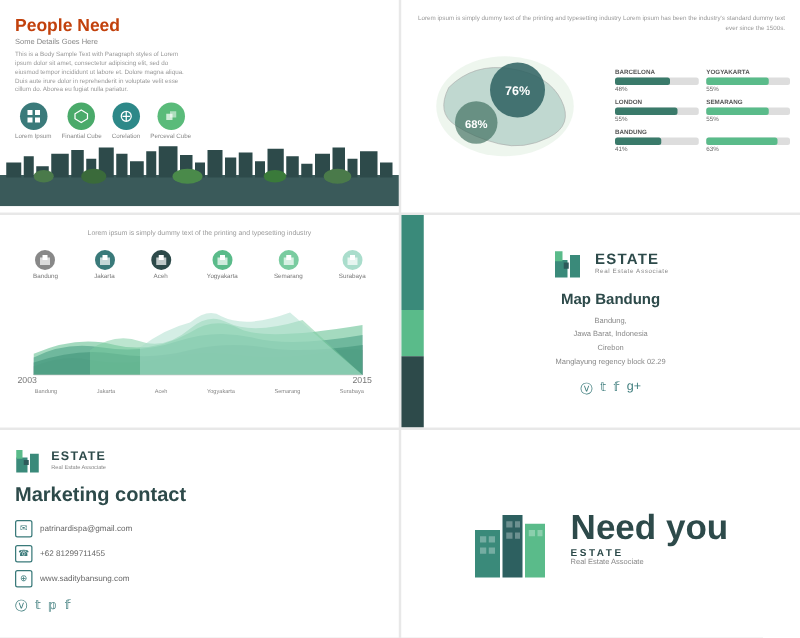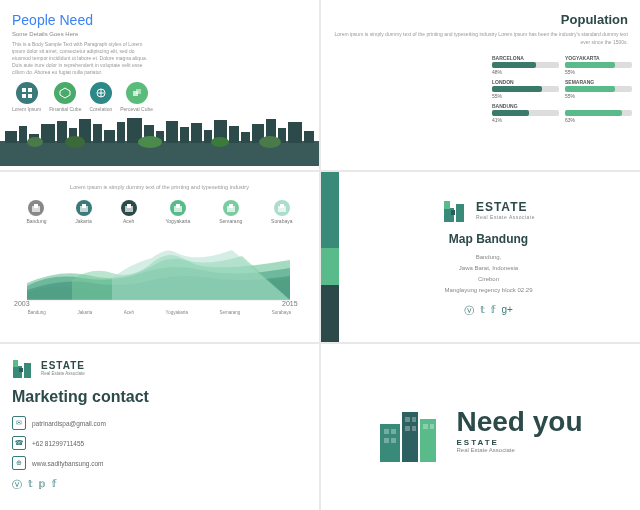--- a/index.html
+++ b/index.html
@@ -20,22 +20,22 @@
       position: relative;
       padding: 12px;
     }
     
     
     .slide-1 {
       background: #fff;
     }
     .slide-1 .title {
       font-size: 14px;
-      font-weight: normal;
-      color: #3b82f6;
+      font-weight: bold;
+      color: #c2410c;
       margin-bottom: 3px;
     }
     .slide-1 .subtitle {
       font-size: 6px;
       color: #888;
       margin-bottom: 4px;
     }
     .slide-1 .body-text {
       font-size: 5px;
       color: #999;
@@ -396,24 +396,36 @@
         <ellipse cx="75" cy="26" rx="10" ry="6" fill="#3a6a3a"></ellipse>
         <ellipse cx="150" cy="26" rx="12" ry="6" fill="#4a8a4a"></ellipse>
         <ellipse cx="220" cy="26" rx="9" ry="5" fill="#3a7a3a"></ellipse>
         <ellipse cx="270" cy="26" rx="11" ry="6" fill="#4a7a4a"></ellipse>
       </svg>
     </div>
   </div>
 
   <div class="slide slide-2">
     <div style="text-align:right;">
-      <div class="pop-title">Population</div>
       <div class="pop-desc">Lorem ipsum is simply dummy text of the printing and typesetting industry Lorem ipsum has been the industry's standard dummy text ever since the 1500s.</div>
     </div>
 
+    <div class="map-area">
+      <svg width="140" height="110" viewBox="0 0 140 110">
+
+        <ellipse cx="75" cy="55" rx="55" ry="40" fill="#ddeedd" opacity="0.5"></ellipse>
+        <path d="M30,40 Q50,20 80,25 Q110,30 120,50 Q130,70 110,80 Q90,90 70,85 Q50,80 35,70 Q20,60 30,40Z" fill="#c0d8d0" stroke="#aaa" stroke-width="0.5"></path>
+
+        <circle cx="85" cy="42" r="22" fill="#2d6060" opacity="0.85"></circle>
+        <text x="85" y="46" text-anchor="middle" font-size="10" fill="white" font-weight="bold">76%</text>
+
+        <circle cx="52" cy="68" r="17" fill="rgba(45,96,80,0.6)"></circle>
+        <text x="52" y="72" text-anchor="middle" font-size="9" fill="white" font-weight="bold">68%</text>
+      </svg>
+    </div>
 
     <div class="stats-area">
       <div class="stat-row-pair">
         <div class="stat-col">
           <div class="stat-city">BARCELONA</div>
           <div class="stat-bar-bg">
               <div class="stat-bar-fill bar-teal" style="width:65%"></div>
             </div>
           <div class="stat-val">48%</div>
         </div>

